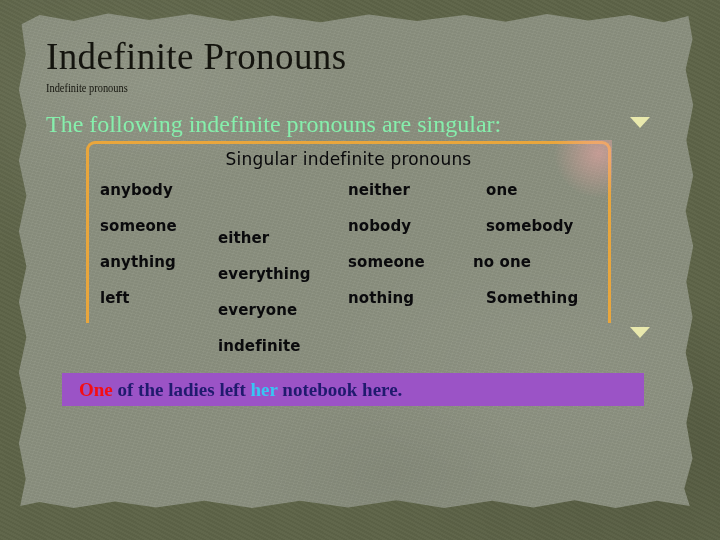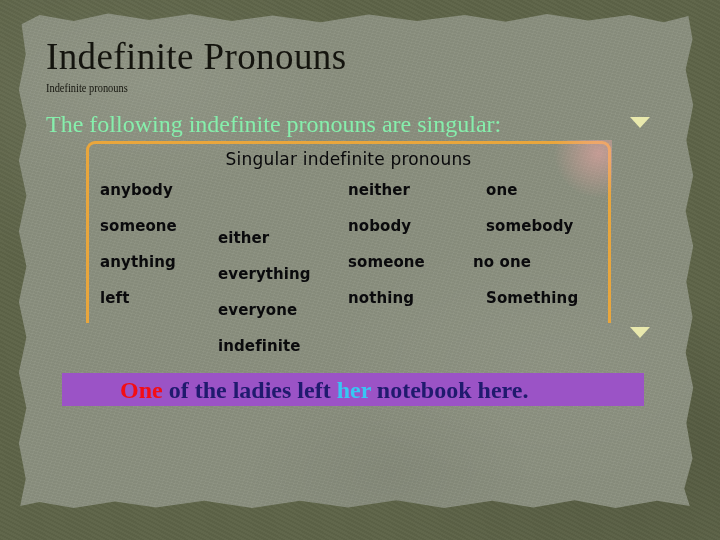--- a/index.html
+++ b/index.html
@@ -195,24 +195,23 @@
     top: 373px;
     width: 582px;
     height: 33px;
     background: #9b53c6;
     display: flex;
     align-items: center;
   }
   #example-text {
     padding-left: 17px;
     font-family: "Liberation Serif", serif;
-    font-size: 24px;
+    font-size: 19px;
     line-height: 24px;
     white-space: nowrap;
-    margin-left: 41px;
   }
   .w-red   { color: #f40d14; font-weight: bold; }
   .w-navy  { color: #201a6e; font-weight: bold; }
   .w-cyan  { color: #38c6f4; font-weight: bold; }
 </style>
 </head>
 <body>
 
 <div id="slide">
 

